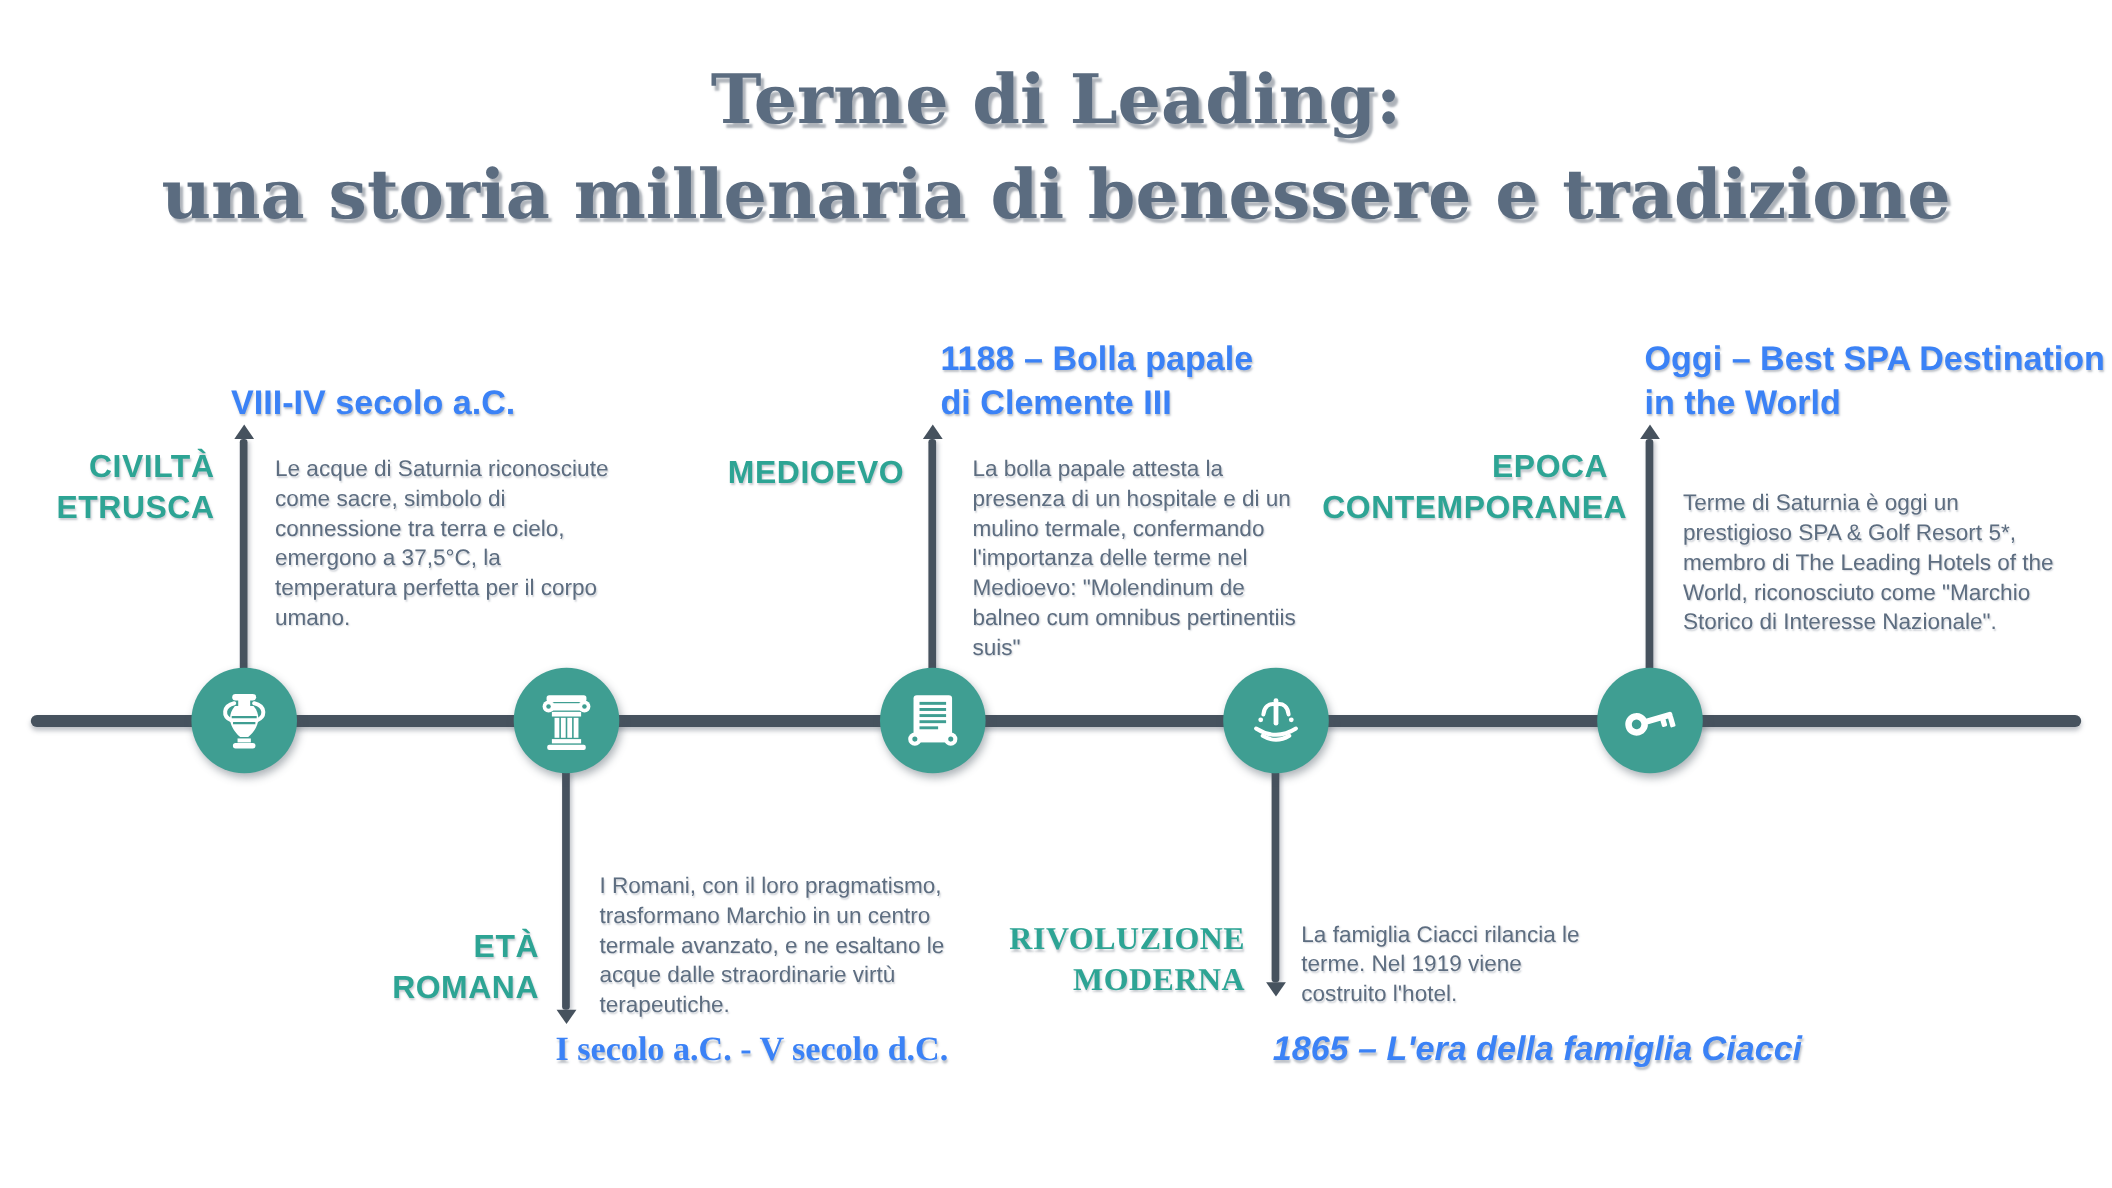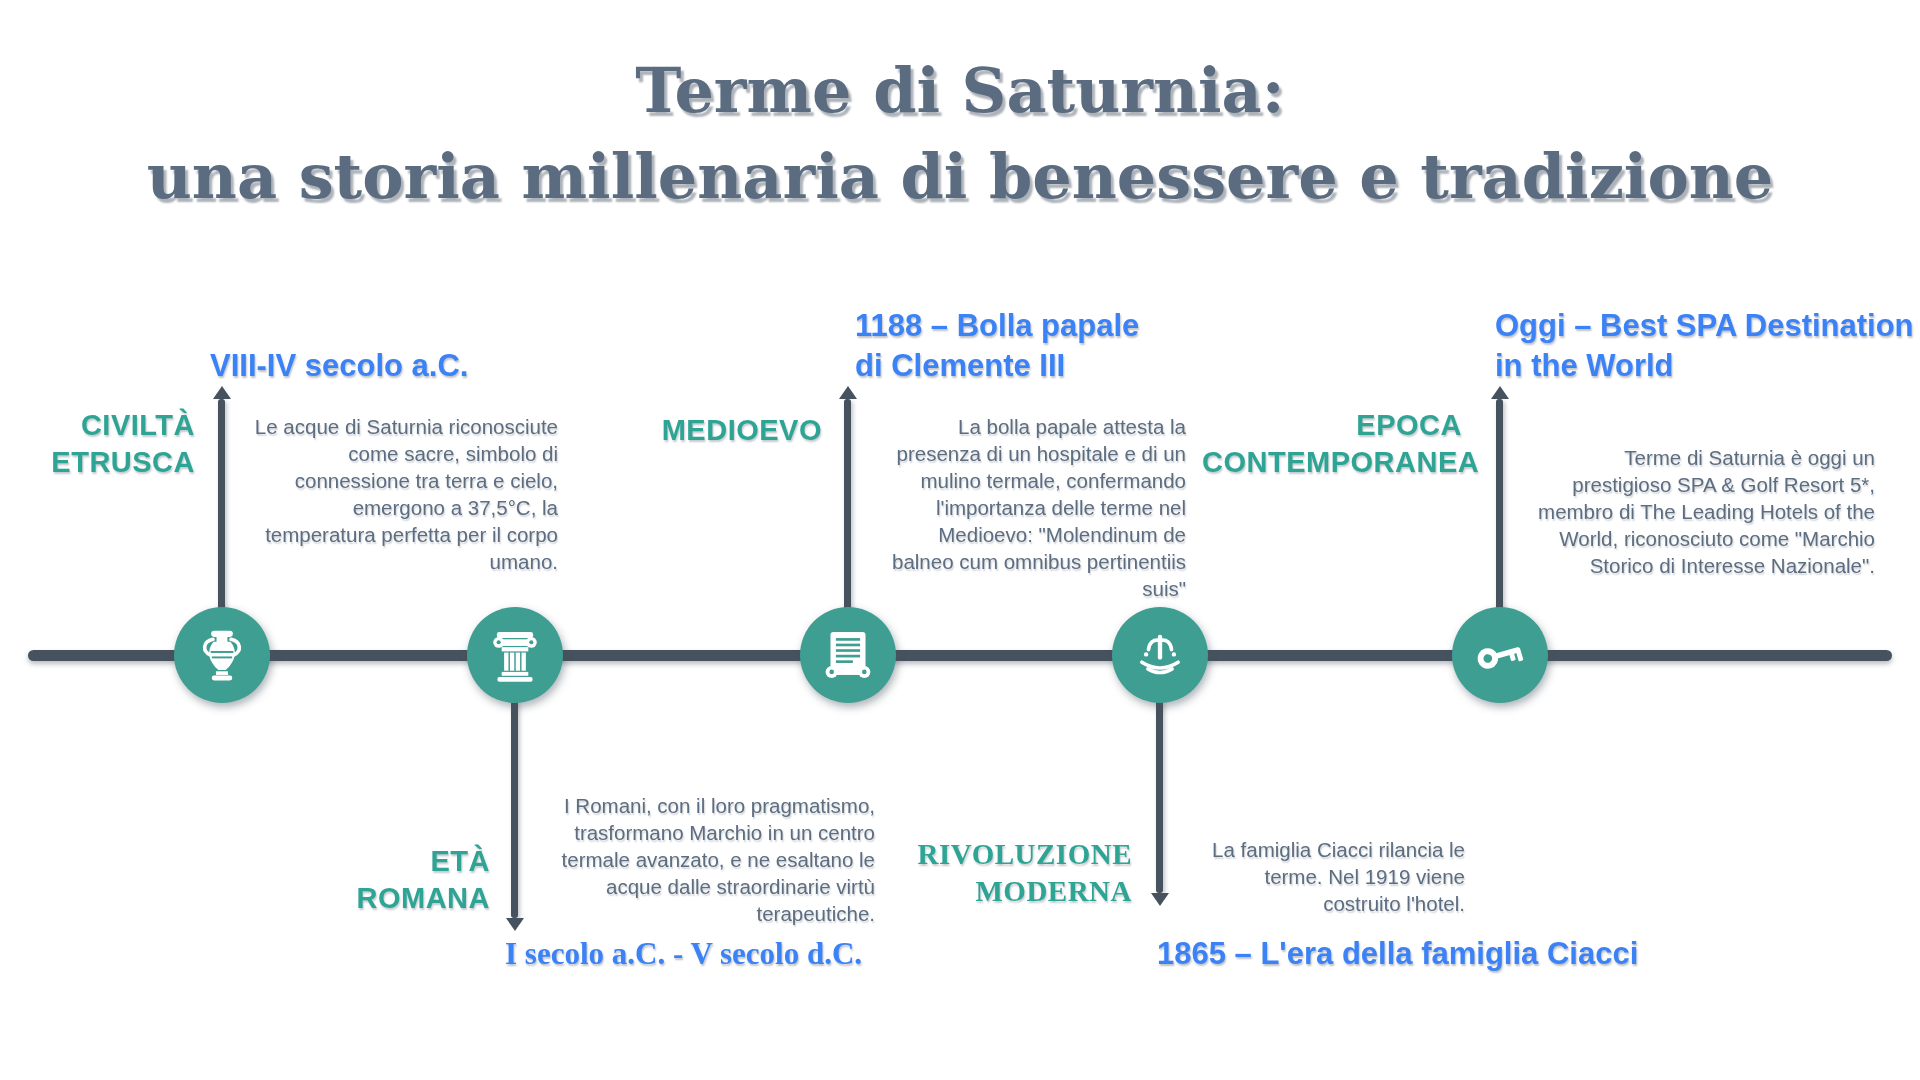--- a/index.html
+++ b/index.html
@@ -37,21 +37,20 @@
   }
   .label {
     position:absolute; font-weight:700; font-size:29px; line-height:37px;
     color:#2da494; text-align:right; letter-spacing:0.5px;
     text-shadow:1px 2px 2px rgba(90,100,115,0.35);
   }
   .label span { display:block; }
   .desc {
     position:absolute; font-size:20.5px; line-height:27px; color:#5d6d80;
     text-shadow:1px 1.5px 1.5px rgba(100,110,125,0.3);
-    text-align:right;
   }
   
   .e1 .node { left:174px; }
   .e1 .connector { left:218px; top:399px; height:211px; }
   .e1 .arrow { left:213px; top:386px; }
   .e1 .date  { left:210px; top:346px; }
   .e1 .label { left:20px;  top:407px; width:175px; }
   .e1 .desc  { left:250px; top:413px; width:308px; }
   
   .e2 .node { left:467px; }
@@ -66,36 +65,36 @@
   .e3 .arrow { left:839px; top:386px; }
   .e3 .date  { left:855px; top:306px; }
   .e3 .label { left:572px; top:412px; width:250px; }
   .e3 .desc  { left:884px; top:413px; width:302px; }
   
   .e4 .node { left:1112px; }
   .e4 .connector { left:1156px; top:700px; height:193px; }
   .e4 .arrow { left:1151px; top:893px; }
   .e4 .label { left:882px;  top:836px; width:250px;font-family:Liberation Serif, serif; }
   .e4 .desc  { left:1183px; top:836px; width:282px; }
-  .e4 .date  { left:1157px; top:934px; }
+  .e4 .date  { left:1157px; top:934px;font-style:italic; }
   
   .e5 .node { left:1452px; }
   .e5 .connector { left:1496px; top:399px; height:211px; }
   .e5 .arrow { left:1491px; top:386px; }
   .e5 .date  { left:1495px; top:306px; }
   .e5 .label { left:1202px; top:407px; width:260px; }
   .e5 .desc  { left:1530px; top:412px; width:345px;margin-top:32px; }
 </style>
 </head>
 <body>
 
 <div class="canvas">
 
   <div class="title">
-    <div>Terme di Saturnia:</div>
+    <div>Terme di Leading:</div>
     <div>una storia millenaria di benessere e tradizione</div>
   </div>
 
   <div class="tl-bar"></div>
 
   <div class="e1">
     <div class="connector"></div>
     <div class="arrow up"></div>
     <div class="node">
       <svg viewBox="0 0 48 48">

